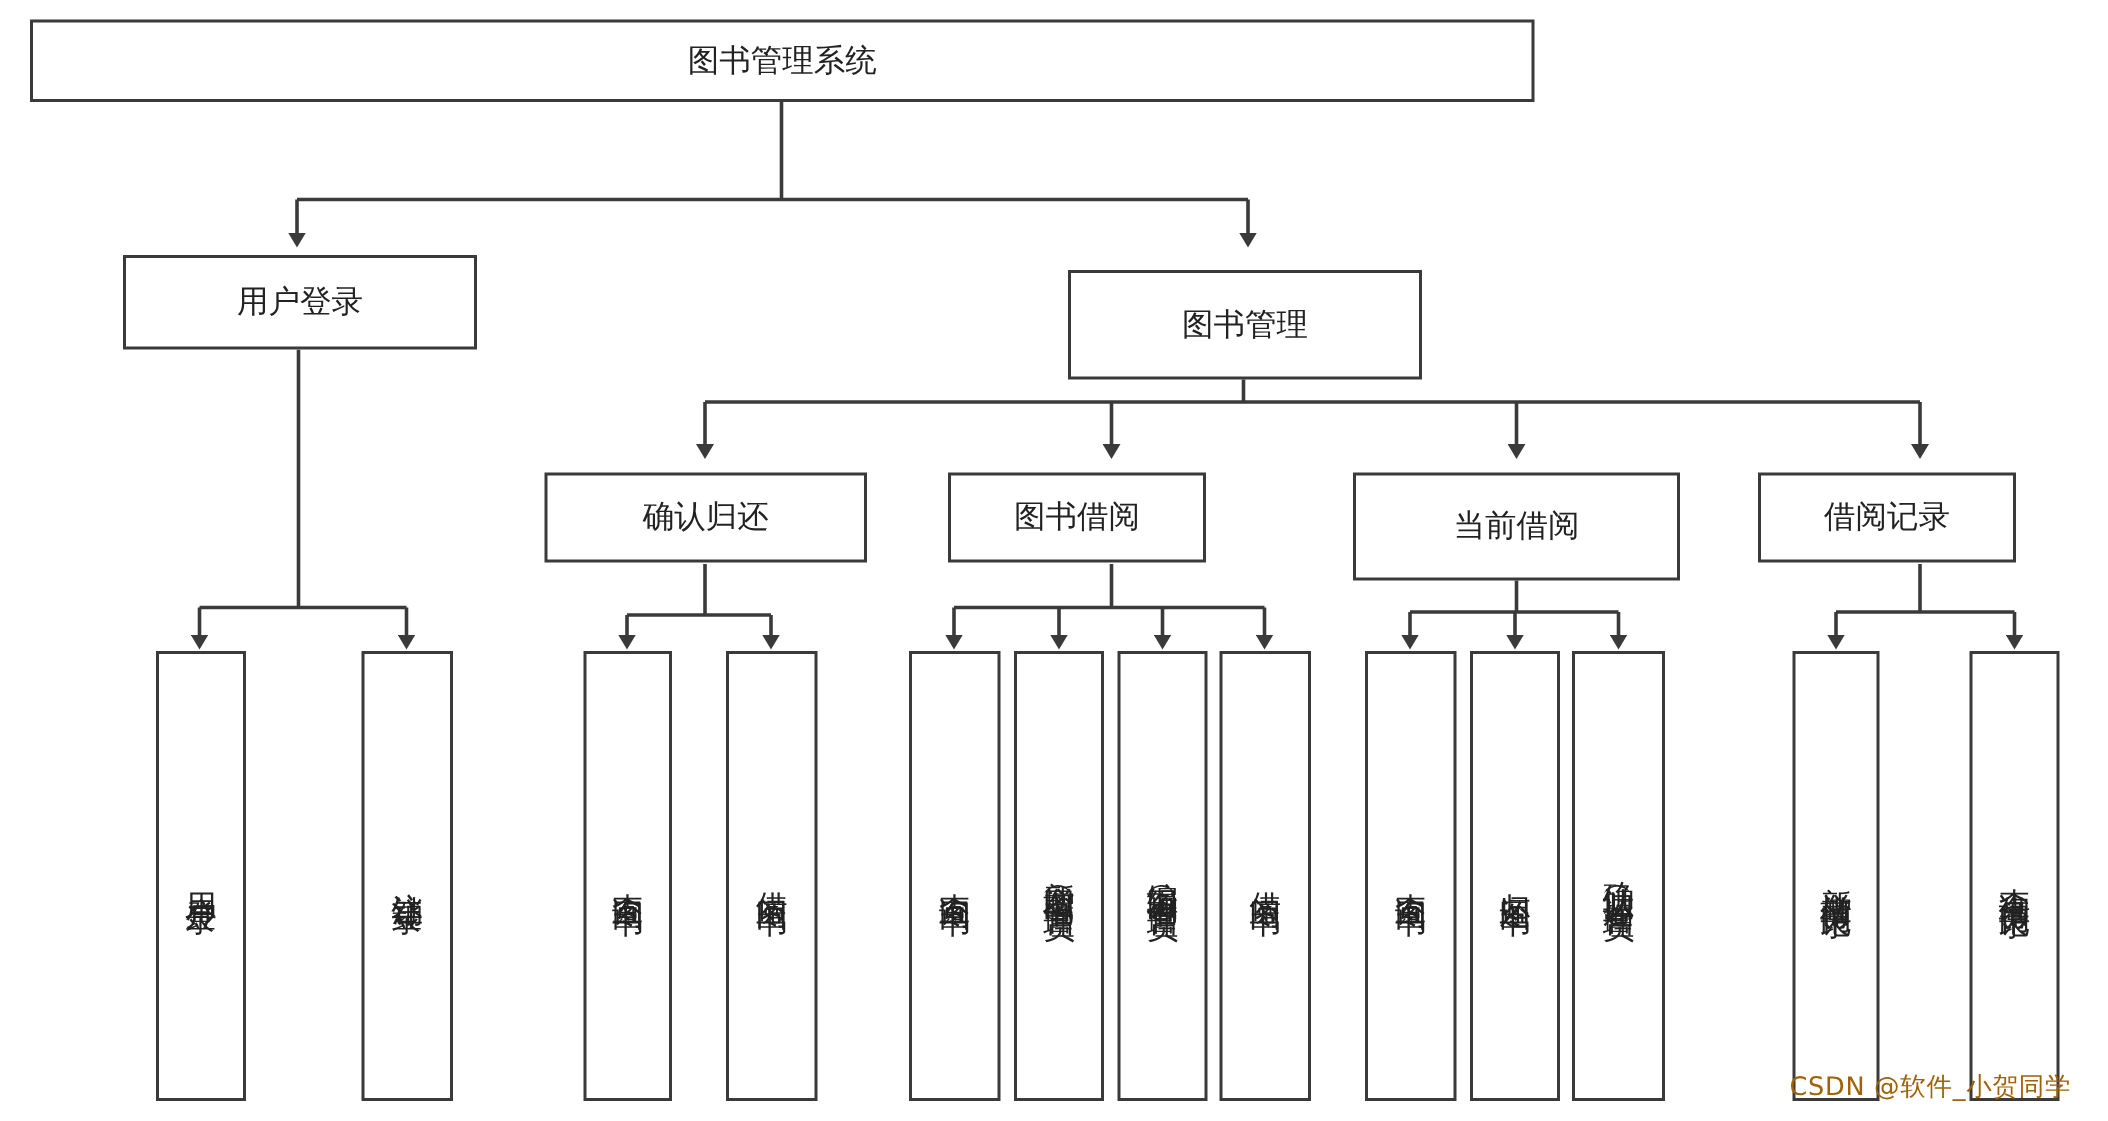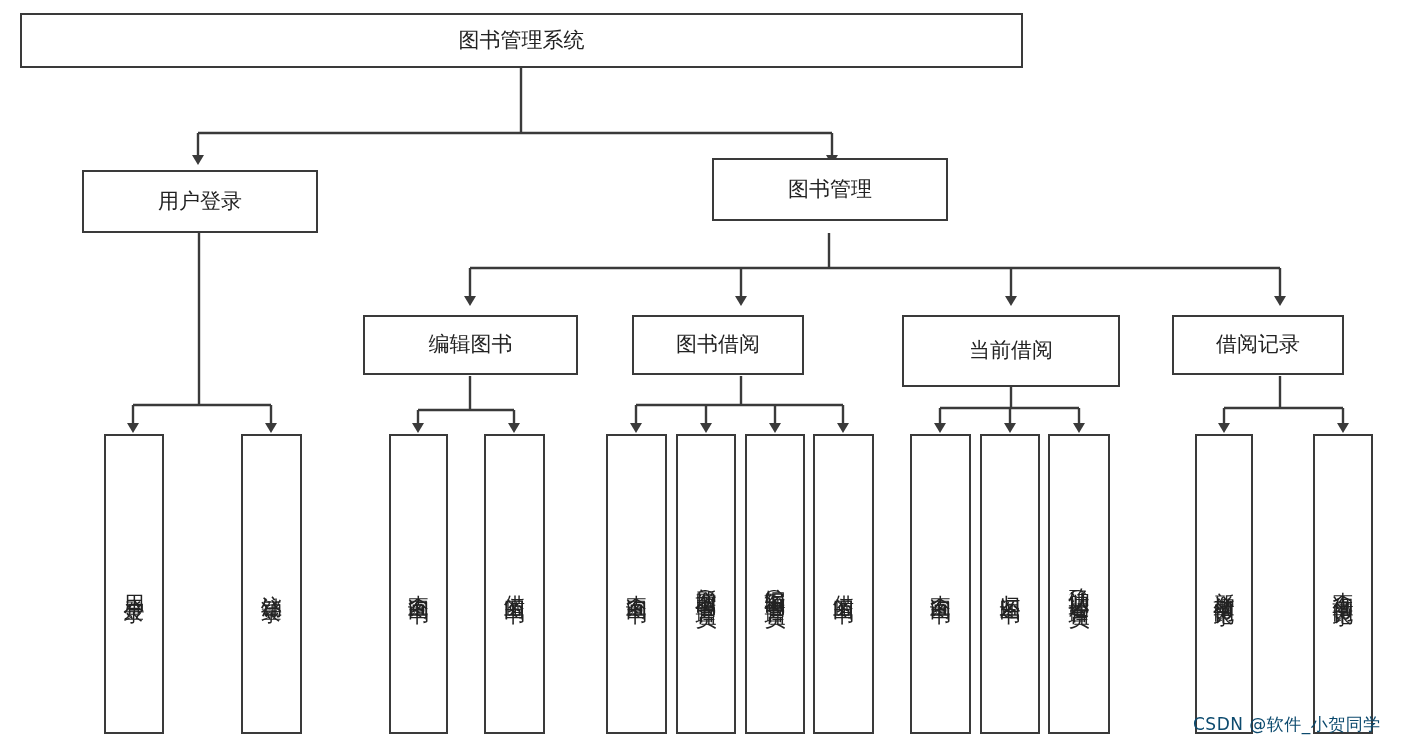--- a/index.html
+++ b/index.html
@@ -30,21 +30,21 @@
     writing-mode:vertical-rl;
     text-orientation:upright;
     display:block;
     white-space:nowrap;
   }
   #watermark{
     position:absolute;
     left:1193px;
     top:713px;
     font-size:17px;
-    color:#0c4a6e;
+    color:#a16207;
     white-space:nowrap;
     letter-spacing:0.5px;
   }
 </style>
 </head>
 <body>
 
 <div id="stage">
 
   <svg class="lines" viewBox="0 0 1405 747">
@@ -97,26 +97,26 @@
     </g>
   </svg>
 
   <div class="node h" style="left:20px;top:13px;width:1003px;height:55px;">
     <span>图书管理系统</span>
   </div>
 
   <div class="node h" style="left:82px;top:170px;width:236px;height:63px;">
     <span>用户登录</span>
   </div>
-  <div class="node h" style="left:712px;top:158px;width:236px;height:63px;">
+  <div class="node h" style="left:712px;top:180px;width:236px;height:73px;">
     <span>图书管理</span>
   </div>
 
   <div class="node h" style="left:363px;top:315px;width:215px;height:60px;">
-    <span>编辑图书</span>
+    <span>确认归还</span>
   </div>
   <div class="node h" style="left:632px;top:315px;width:172px;height:60px;">
     <span>图书借阅</span>
   </div>
   <div class="node h" style="left:902px;top:315px;width:218px;height:72px;">
     <span>当前借阅</span>
   </div>
   <div class="node h" style="left:1172px;top:315px;width:172px;height:60px;">
     <span>借阅记录</span>
   </div>

